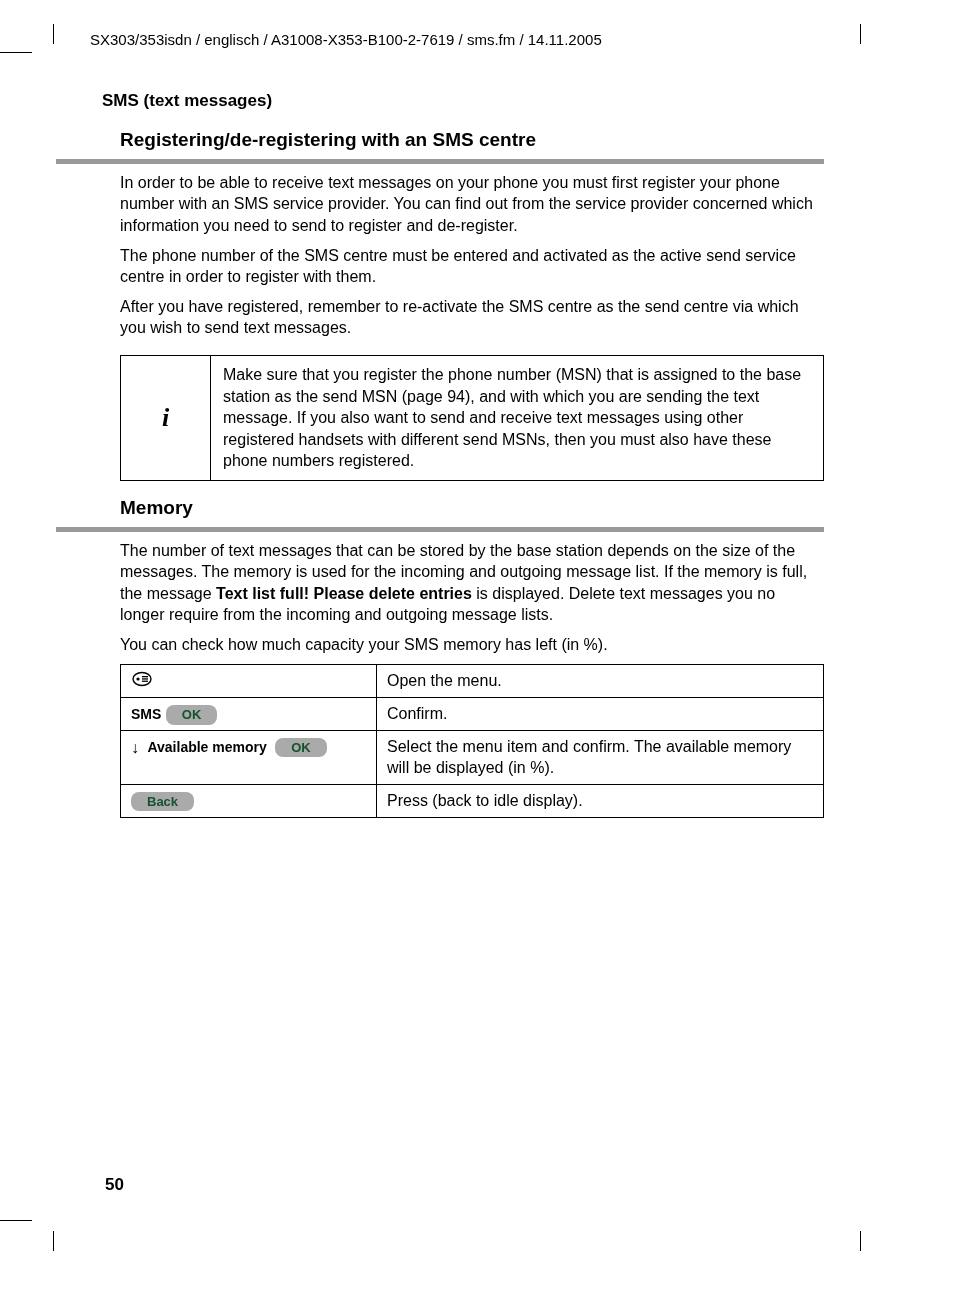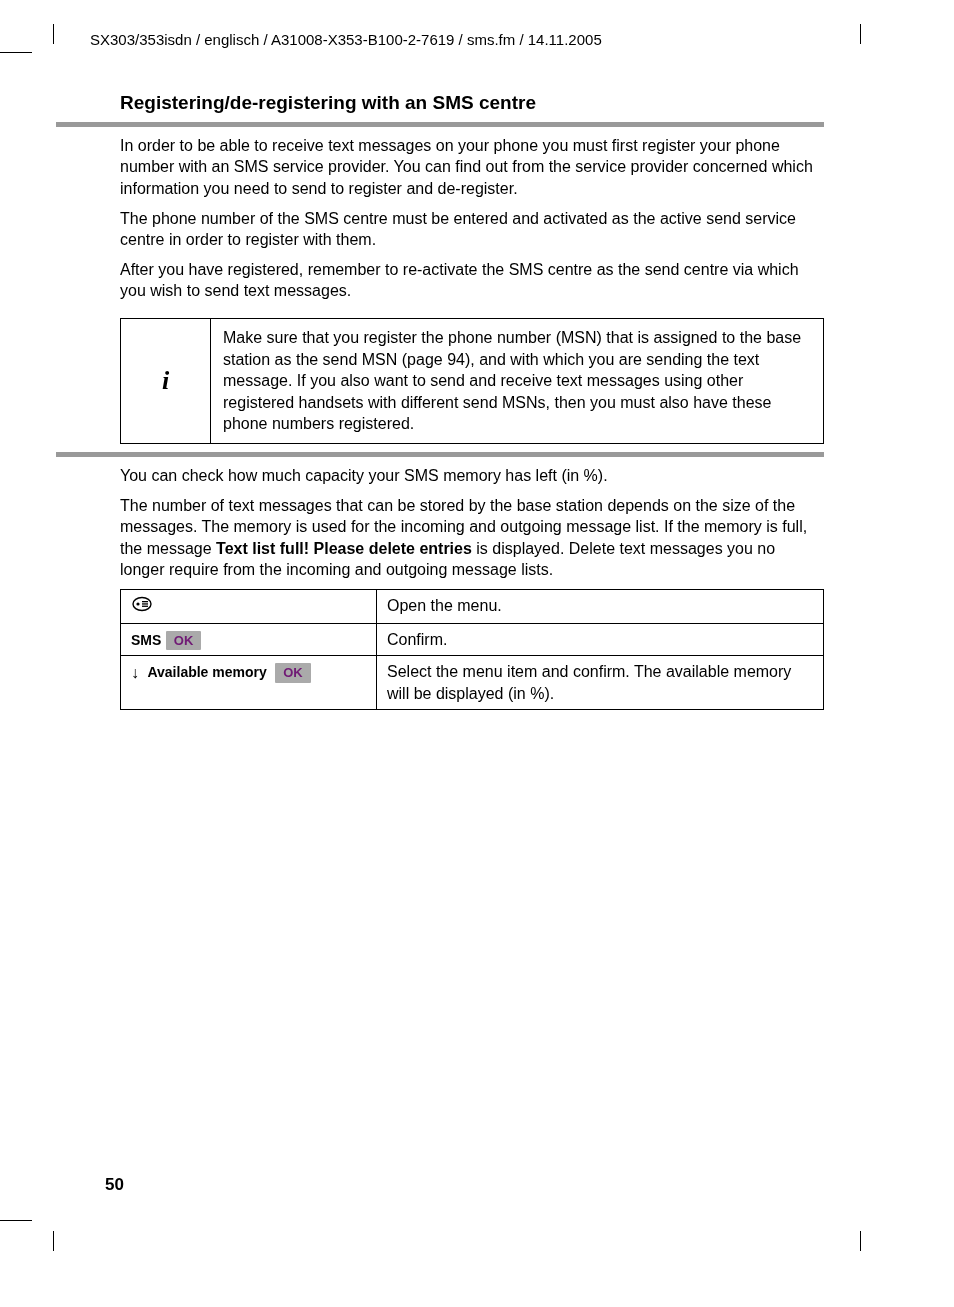--- a/index.html
+++ b/index.html
@@ -42,21 +42,21 @@
     font-weight: bold;
     font-size: 17px;
     margin-top: 18px;
     margin-bottom: 12px;
     margin-left: -18px;
   }
 
   .h2 {
     font-weight: bold;
     font-size: 19px;
-    margin-top: 40px;
+    margin-top: 14px;
     margin-bottom: 6px;
     margin-left: 0;
   }
   .h2-rule {
     height: 5px;
     background: #999;
     margin-left: -64px;
     margin-right: 0;
     margin-bottom: 8px;
   }
@@ -92,25 +92,25 @@
     border: 1px solid #000;
     padding: 5px 10px;
     vertical-align: top;
   }
   table.steps td.left {
     width: 256px;
   }
   .key {
     display: inline-block;
     background: #aaa;
-    color: #701a75;
+    color: #14532d;
     font-weight: bold;
     font-size: 13px;
-    padding: 1px 8px;
-    border-radius: 1px;
+    padding: 1px 16px;
+    border-radius: 8px;
     vertical-align: middle;
   }
   .bold { font-weight: bold; }
   .sms-lbl { font-weight: bold; font-size: 14px; vertical-align: middle; }
   .menu-icon {
     display:inline-block;
     vertical-align:middle;
   }
   .arrow-down { font-weight: bold; font-size: 16px; vertical-align: middle; }
   .menu-item { font-weight: bold; font-size: 14px; vertical-align: middle; margin: 0 4px; }
@@ -132,39 +132,41 @@
   <div class="crop c-tl-h"></div>
   <div class="crop c-tr-v"></div>
   <div class="crop c-bl-v"></div>
   <div class="crop c-bl-h"></div>
   <div class="crop c-br-v"></div>
 
   <div class="header-line">SX303/353isdn / englisch / A31008-X353-B100-2-7619 / sms.fm / 14.11.2005</div>
 
   <div class="content">
 
+    <div class="section-label">SMS (text messages)</div>
 
     <div class="h2">Registering/de-registering with an SMS centre</div>
     <div class="h2-rule"></div>
 
     <p>In order to be able to receive text messages on your phone you must first register your phone number with an SMS service provider. You can find out from the service provider concerned which information you need to send to register and de-register.</p>
     <p>The phone number of the SMS centre must be entered and activated as the active send service centre in order to register with them.</p>
     <p>After you have registered, remember to re-activate the SMS centre as the send centre via which you wish to send text messages.</p>
 
     <div class="info-box">
       <div class="icon-cell">i</div>
       <div class="text-cell">Make sure that you register the phone number (MSN) that is assigned to the base station as the send MSN (page 94), and with which you are sending the text message. If you also want to send and receive text messages using other registered handsets with different send MSNs, then you must also have these phone numbers registered.</div>
     </div>
 
+    <div class="h2">Memory</div>
     <div class="h2-rule"></div>
 
-    <p>You can check how much capacity your SMS memory has left (in %).</p>
     <p>
       <span>The number of text messages that can be stored by the base station depends on the size of the messages. The memory is used for the incoming and outgoing message list. If the memory is full, the message </span><span class="bold">Text list full! Please delete entries</span><span> is displayed. Delete text messages you no longer require from the incoming and outgoing message lists.</span>
     </p>
+    <p>You can check how much capacity your SMS memory has left (in %).</p>
 
     <table class="steps">
       <tbody>
           <tr>
         <td class="left">
           <span class="menu-icon">
             <svg width="22" height="16" viewBox="0 0 22 16">
               <ellipse cx="11" cy="8" rx="9" ry="6.5" fill="none" stroke="#000" stroke-width="1.4"></ellipse>
               <circle cx="7" cy="8" r="1.6" fill="#000"></circle>
               <rect x="11" y="5" width="6" height="1.3" fill="#000"></rect>
@@ -183,19 +185,25 @@
         <td>Confirm.</td>
       </tr>
       <tr>
         <td class="left">
           <span class="arrow-down">↓</span>
           <span class="menu-item">Available memory</span>
           <span class="key">OK</span>
         </td>
         <td>Select the menu item and confirm. The available memory will be displayed (in %).</td>
       </tr>
+      <tr>
+        <td class="left">
+          <span class="key">Back</span>
+        </td>
+        <td>Press (back to idle display).</td>
+      </tr>
     </tbody>
       </table>
 
   </div>
 
   <div class="page-number">50</div>
 </div>
 
 </body></html>

